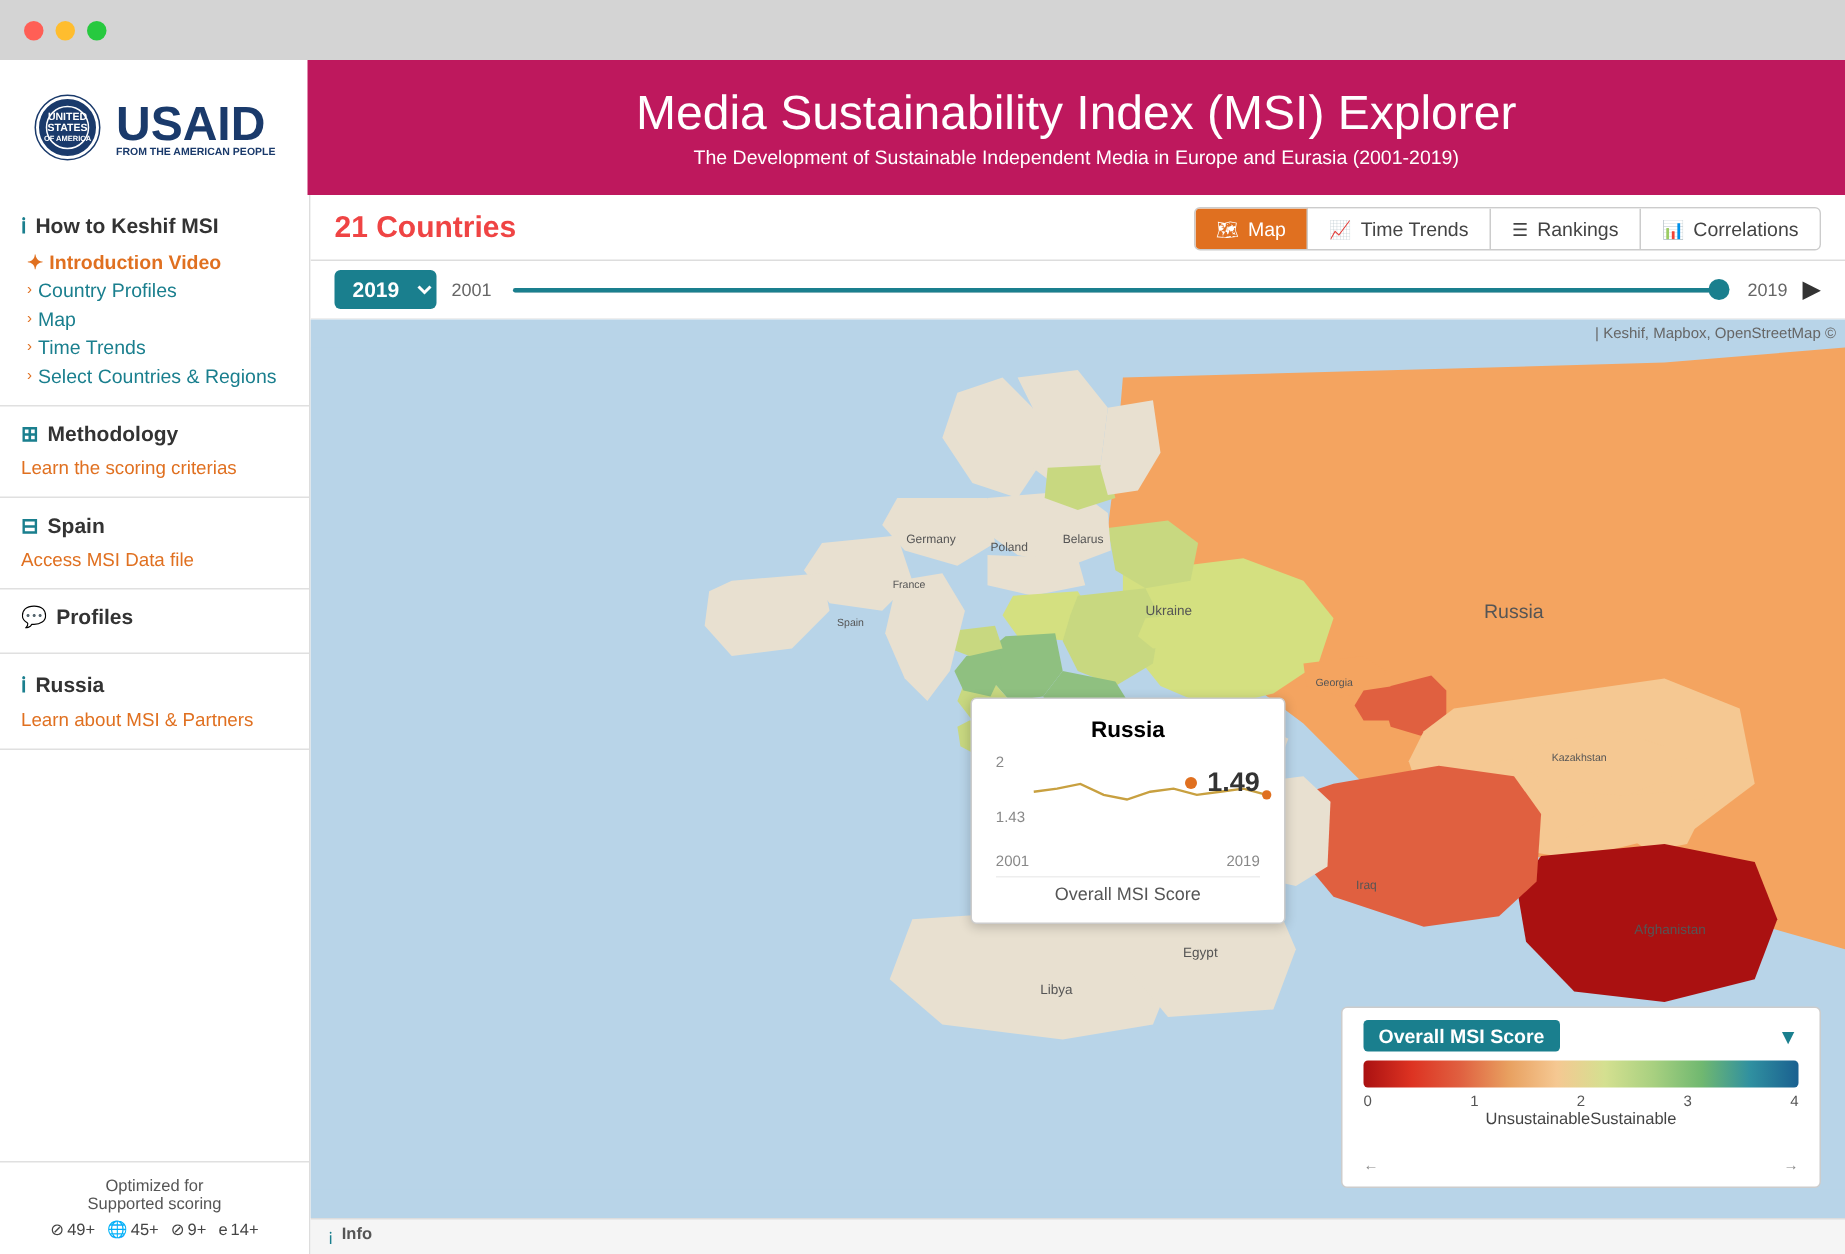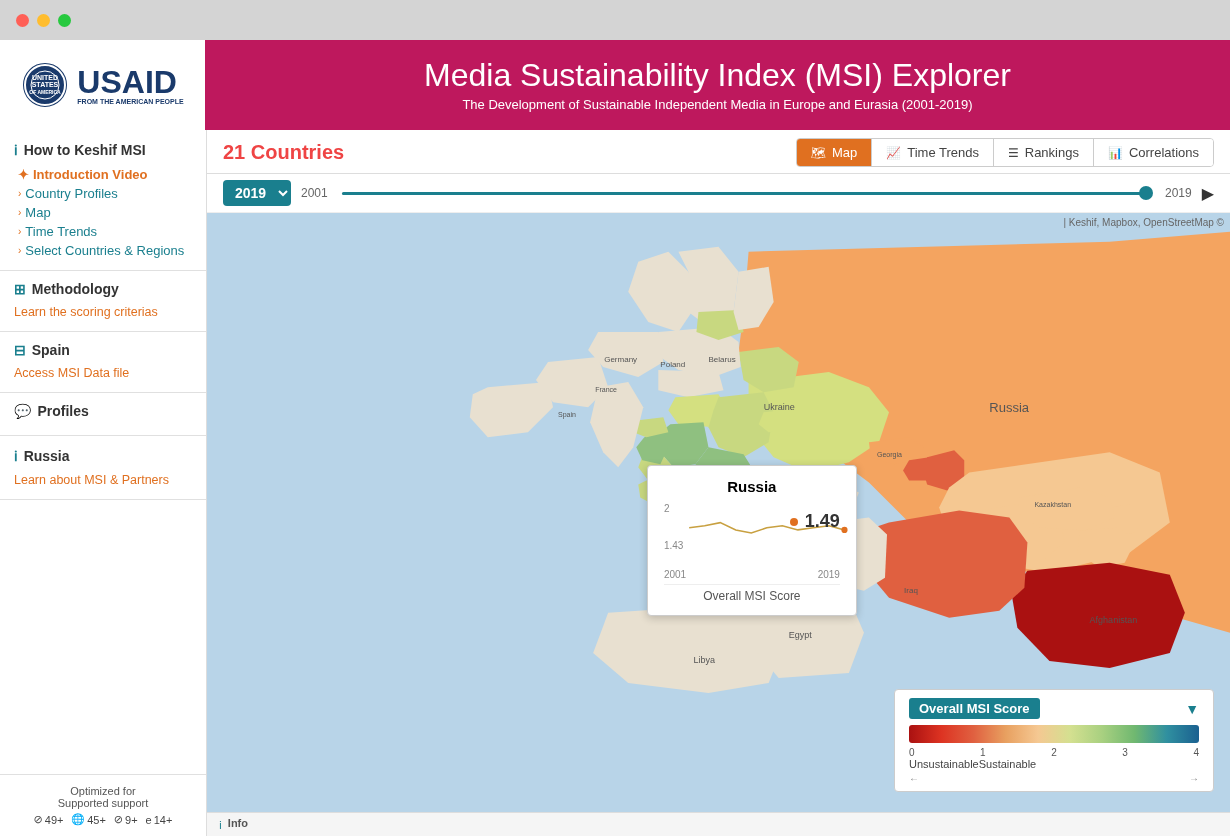--- a/index.html
+++ b/index.html
@@ -380,24 +380,24 @@
     }
     .legend-gradient {
       display: flex;
       height: 16px;
       border-radius: 2px;
       overflow: hidden;
       margin-bottom: 4px;
     }
     .legend-endpoints {
       display: flex;
-      justify-content: flex-start;
+      justify-content: center;
       font-size: 11px;
       color: #444;
-      margin-bottom: 2px;
+      margin-bottom: 20px;
     }
     .legend-arrows {
       display: flex;
       justify-content: space-between;
       font-size: 10px;
       color: #888;
     }
 
     
     .info-bar {
@@ -505,21 +505,21 @@
       <div class="sidebar-section">
         <div class="sidebar-section-title">
           <span class="icon">ℹ</span>
           <span>Russia</span>
         </div>
         <a class="sidebar-link">Learn about MSI &amp; Partners</a>
       </div>
 
       <div class="sidebar-bottom">
         <div>Optimized for</div>
-        <div>Supported support</div>
+        <div>Supported scoring</div>
         <div class="browser-row">
           <div class="browser-item">
             <span>⊘</span>
             <span>49+</span>
           </div>
           <div class="browser-item">
             <span>🌐</span>
             <span>45+</span>
           </div>
           <div class="browser-item">

